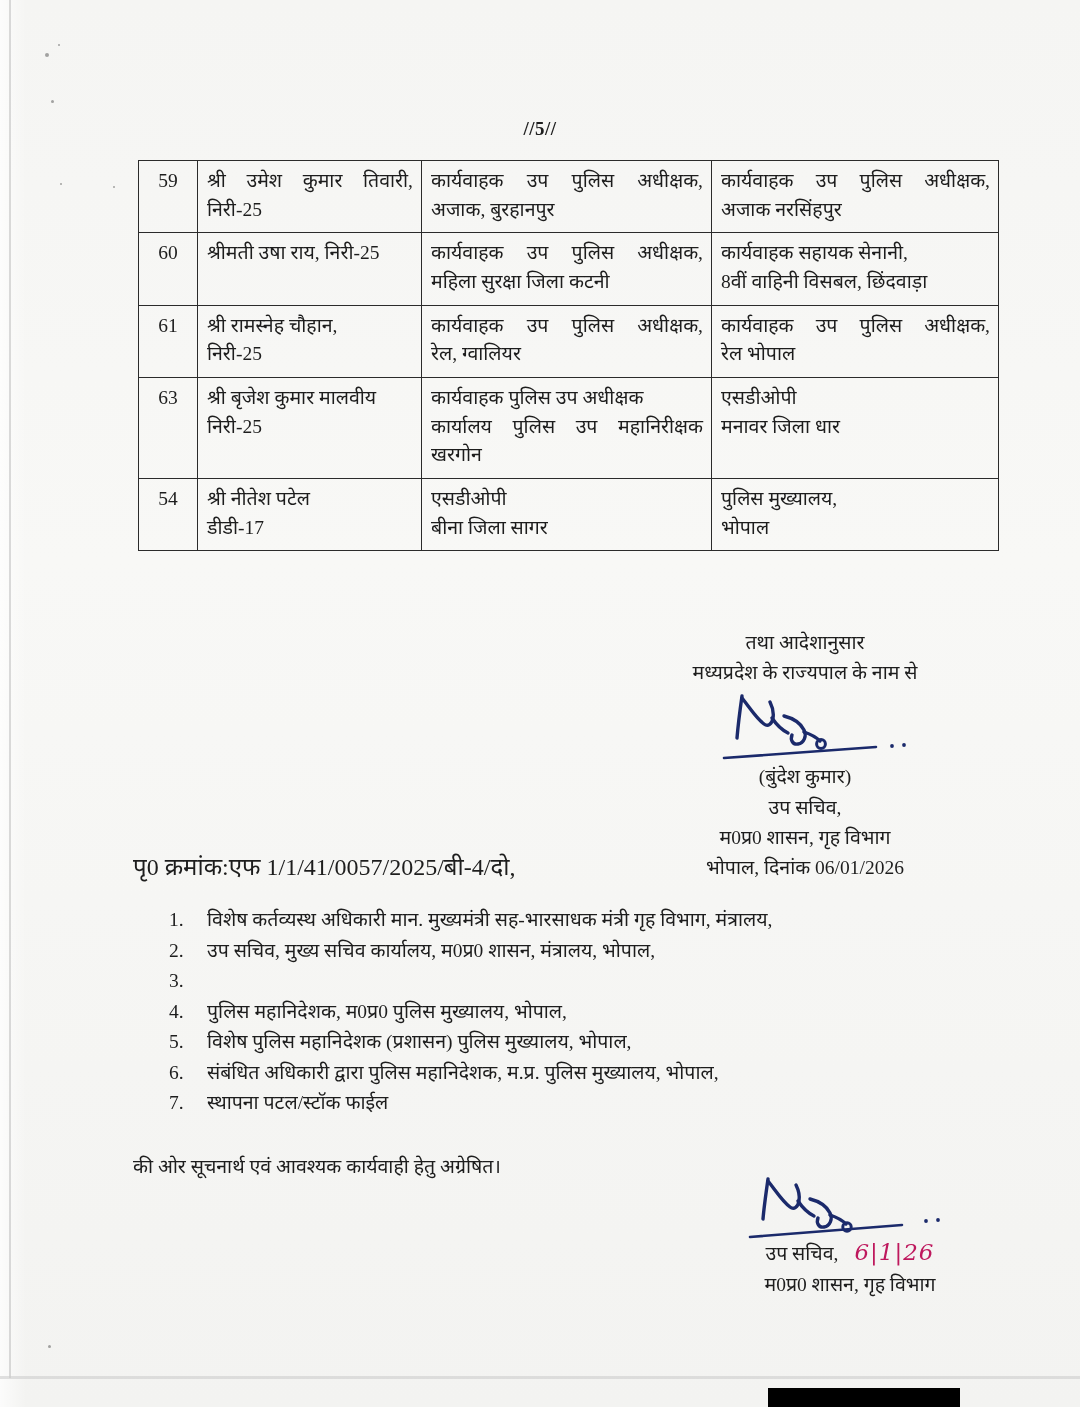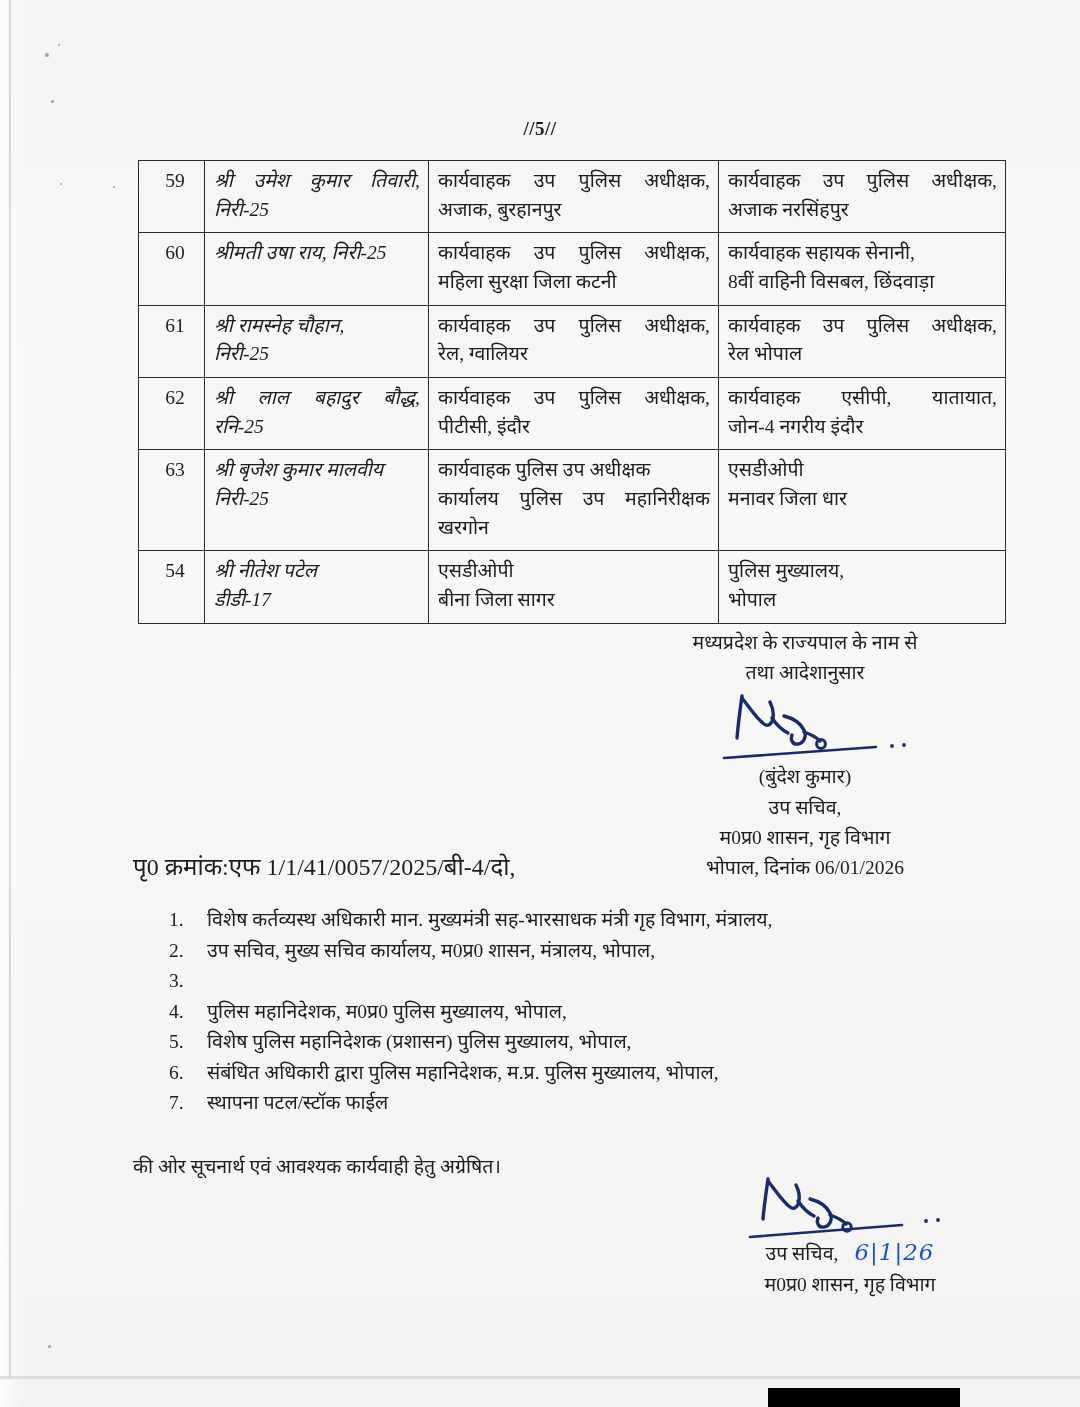--- a/index.html
+++ b/index.html
@@ -68,24 +68,24 @@
   #transfer-table td {
     border: 1.6px solid #2b2b2b;
     vertical-align: top;
     padding: 6px 8px 8px 9px;
     font-size: 19.5px;
     line-height: 1.47;
   }
   #transfer-table td.c-sno {
     width: 58px;
     text-align: center;
-    padding-left: 7px;
+    padding-left: 0;
     padding-right: 0;
   }
-  #transfer-table td.c-name  { width: 206px; font-style: italic; }
+  #transfer-table td.c-name  { width: 206px; }
   #transfer-table td.c-from  { width: 272px; }
   #transfer-table td.c-to    { width: 269px; }
   .ln { display: block; }
   .ln.just {
     text-align: justify;
     text-align-last: justify;
   }
 
   
   #order-authority {
@@ -155,21 +155,21 @@
   .sig-wrap-2 { position: relative; height: 66px; }
   #closing-line {
     display: flex;
     justify-content: center;
     align-items: baseline;
     gap: 16px;
     margin-top: -6px;
   }
   #handwritten-date {
     font-family: "DejaVu Serif", serif;
-    color: #1d4ed8;
+    color: #be185d;
     font-size: 23px;
     font-style: italic;
     letter-spacing: 1px;
   }
   #closing-dept { }
 
   
   #bottom-bar {
     position: absolute;
     left: 768px;
@@ -240,35 +240,20 @@
         <td class="c-from">
           <span class="ln just">कार्यवाहक उप पुलिस अधीक्षक,</span>
           <span class="ln">रेल, ग्वालियर</span>
         </td>
         <td class="c-to">
           <span class="ln just">कार्यवाहक उप पुलिस अधीक्षक,</span>
           <span class="ln">रेल भोपाल</span>
         </td>
       </tr>
 
-      <tr>
-        <td class="c-sno">62</td>
-        <td class="c-name">
-          <span class="ln just">श्री लाल बहादुर बौद्ध,</span>
-          <span class="ln">रनि-25</span>
-        </td>
-        <td class="c-from">
-          <span class="ln just">कार्यवाहक उप पुलिस अधीक्षक,</span>
-          <span class="ln">पीटीसी, इंदौर</span>
-        </td>
-        <td class="c-to">
-          <span class="ln just">कार्यवाहक एसीपी, यातायात,</span>
-          <span class="ln">जोन-4 नगरीय इंदौर</span>
-        </td>
-      </tr>
 
       <tr>
         <td class="c-sno">63</td>
         <td class="c-name">
           <span class="ln">श्री बृजेश कुमार मालवीय</span>
           <span class="ln">निरी-25</span>
         </td>
         <td class="c-from">
           <span class="ln">कार्यवाहक पुलिस उप अधीक्षक</span>
           <span class="ln just">कार्यालय पुलिस उप महानिरीक्षक</span>
@@ -293,22 +278,22 @@
         <td class="c-to">
           <span class="ln">पुलिस मुख्यालय,</span>
           <span class="ln">भोपाल</span>
         </td>
       </tr>
 
     </tbody>
   </table>
 
   <div id="order-authority">
+    <div>तथा आदेशानुसार</div>
     <div>मध्यप्रदेश के राज्यपाल के नाम से</div>
-    <div>तथा आदेशानुसार</div>
 
     <div class="sig-wrap">
       <svg class="sig-svg" width="250" height="78" viewBox="0 0 250 78">
         <g fill="none" stroke="#1b2a6b" stroke-width="3.4" stroke-linecap="round" stroke-linejoin="round">
           <path d="M62 8 C60 22, 58 38, 57 50"></path>
           <path d="M62 10 C70 20, 76 30, 84 36 C88 39, 92 36, 93 30 C94 24, 92 18, 90 14"></path>
           <path d="M92 30 C96 36, 102 42, 108 45"></path>
           <path d="M104 28 C112 30, 120 34, 124 42 C127 48, 124 55, 118 56 C113 57, 110 52, 112 47"></path>
           <path d="M124 44 C130 46, 136 49, 140 53"></path>
         </g>

